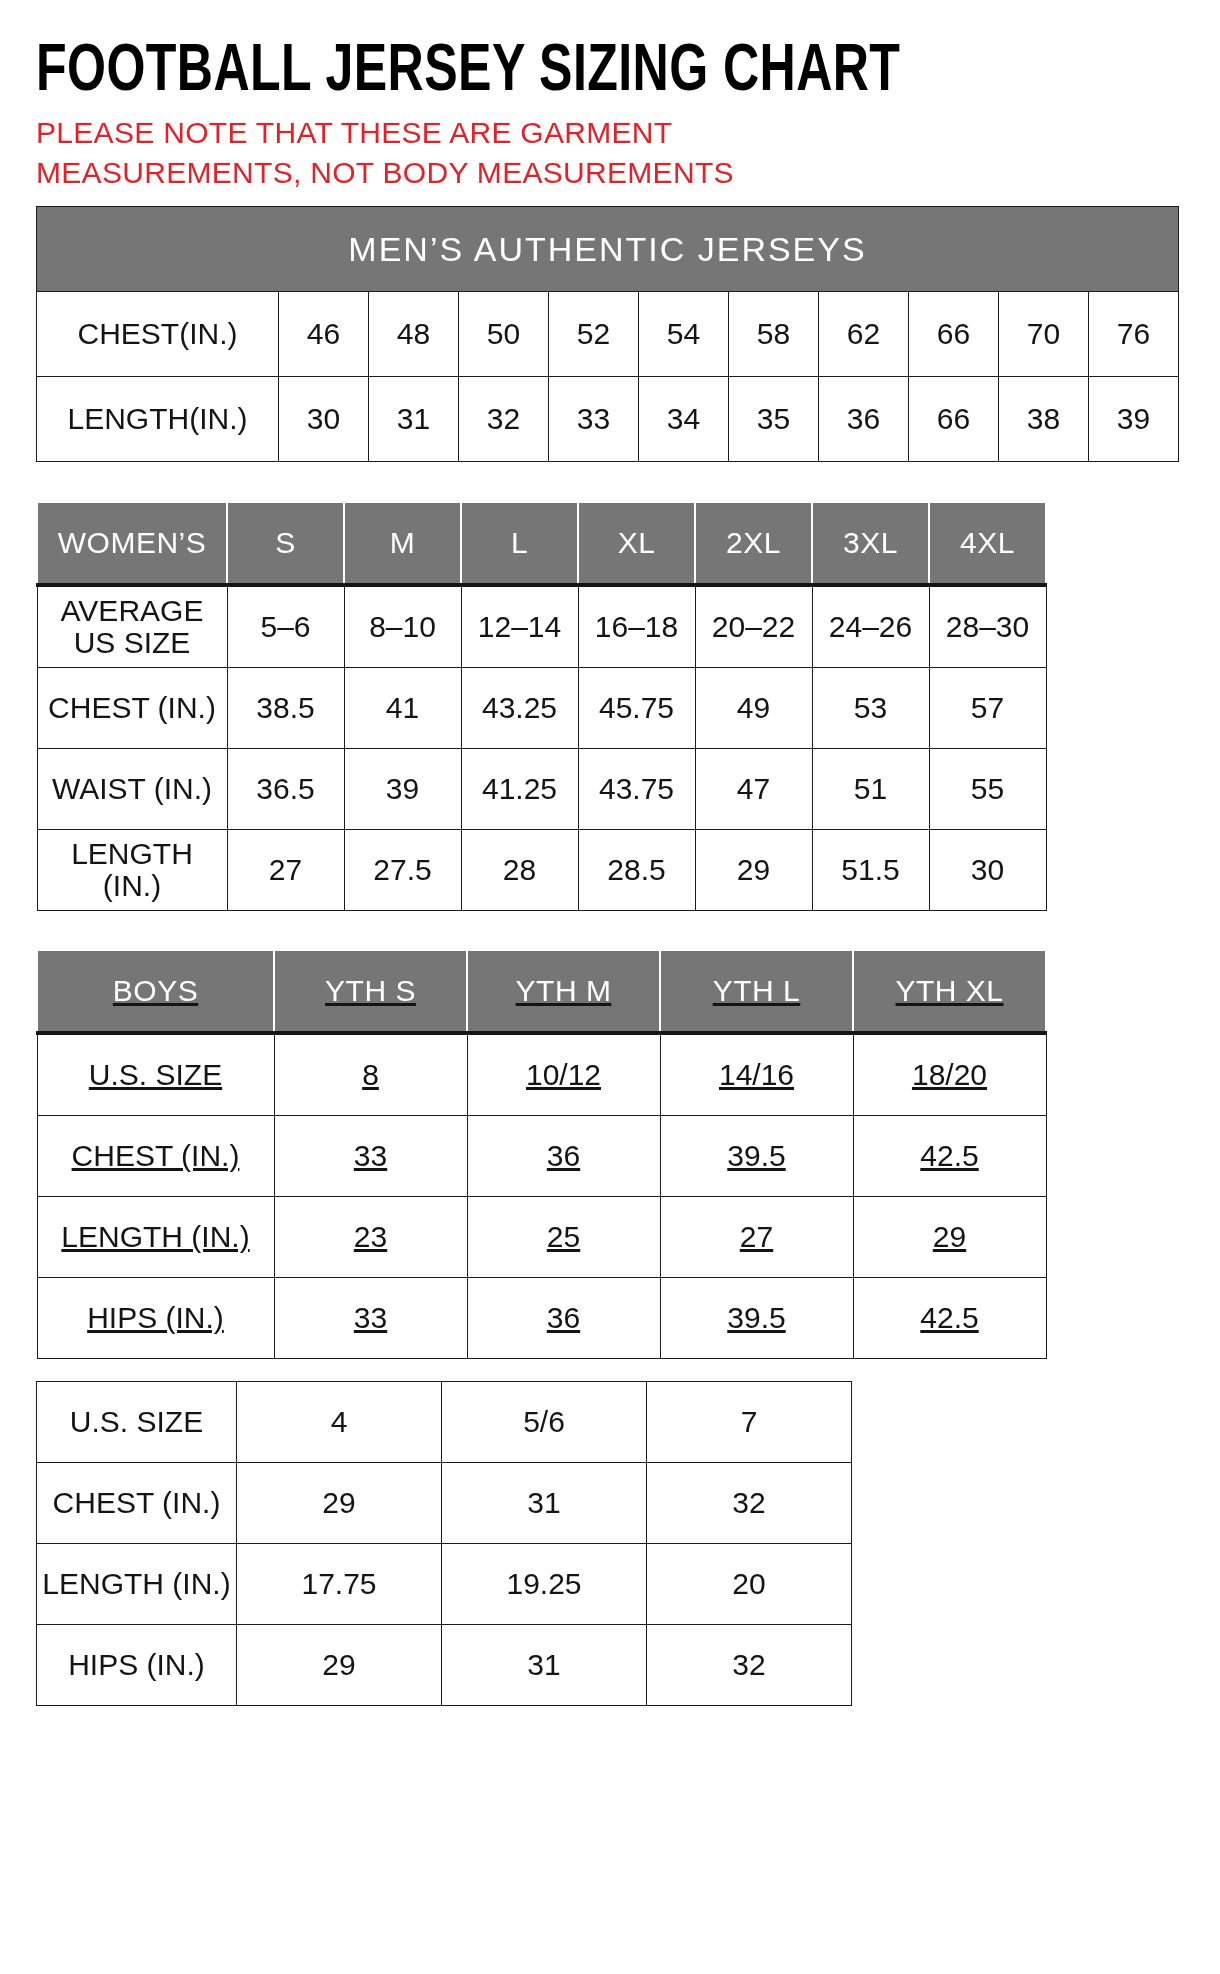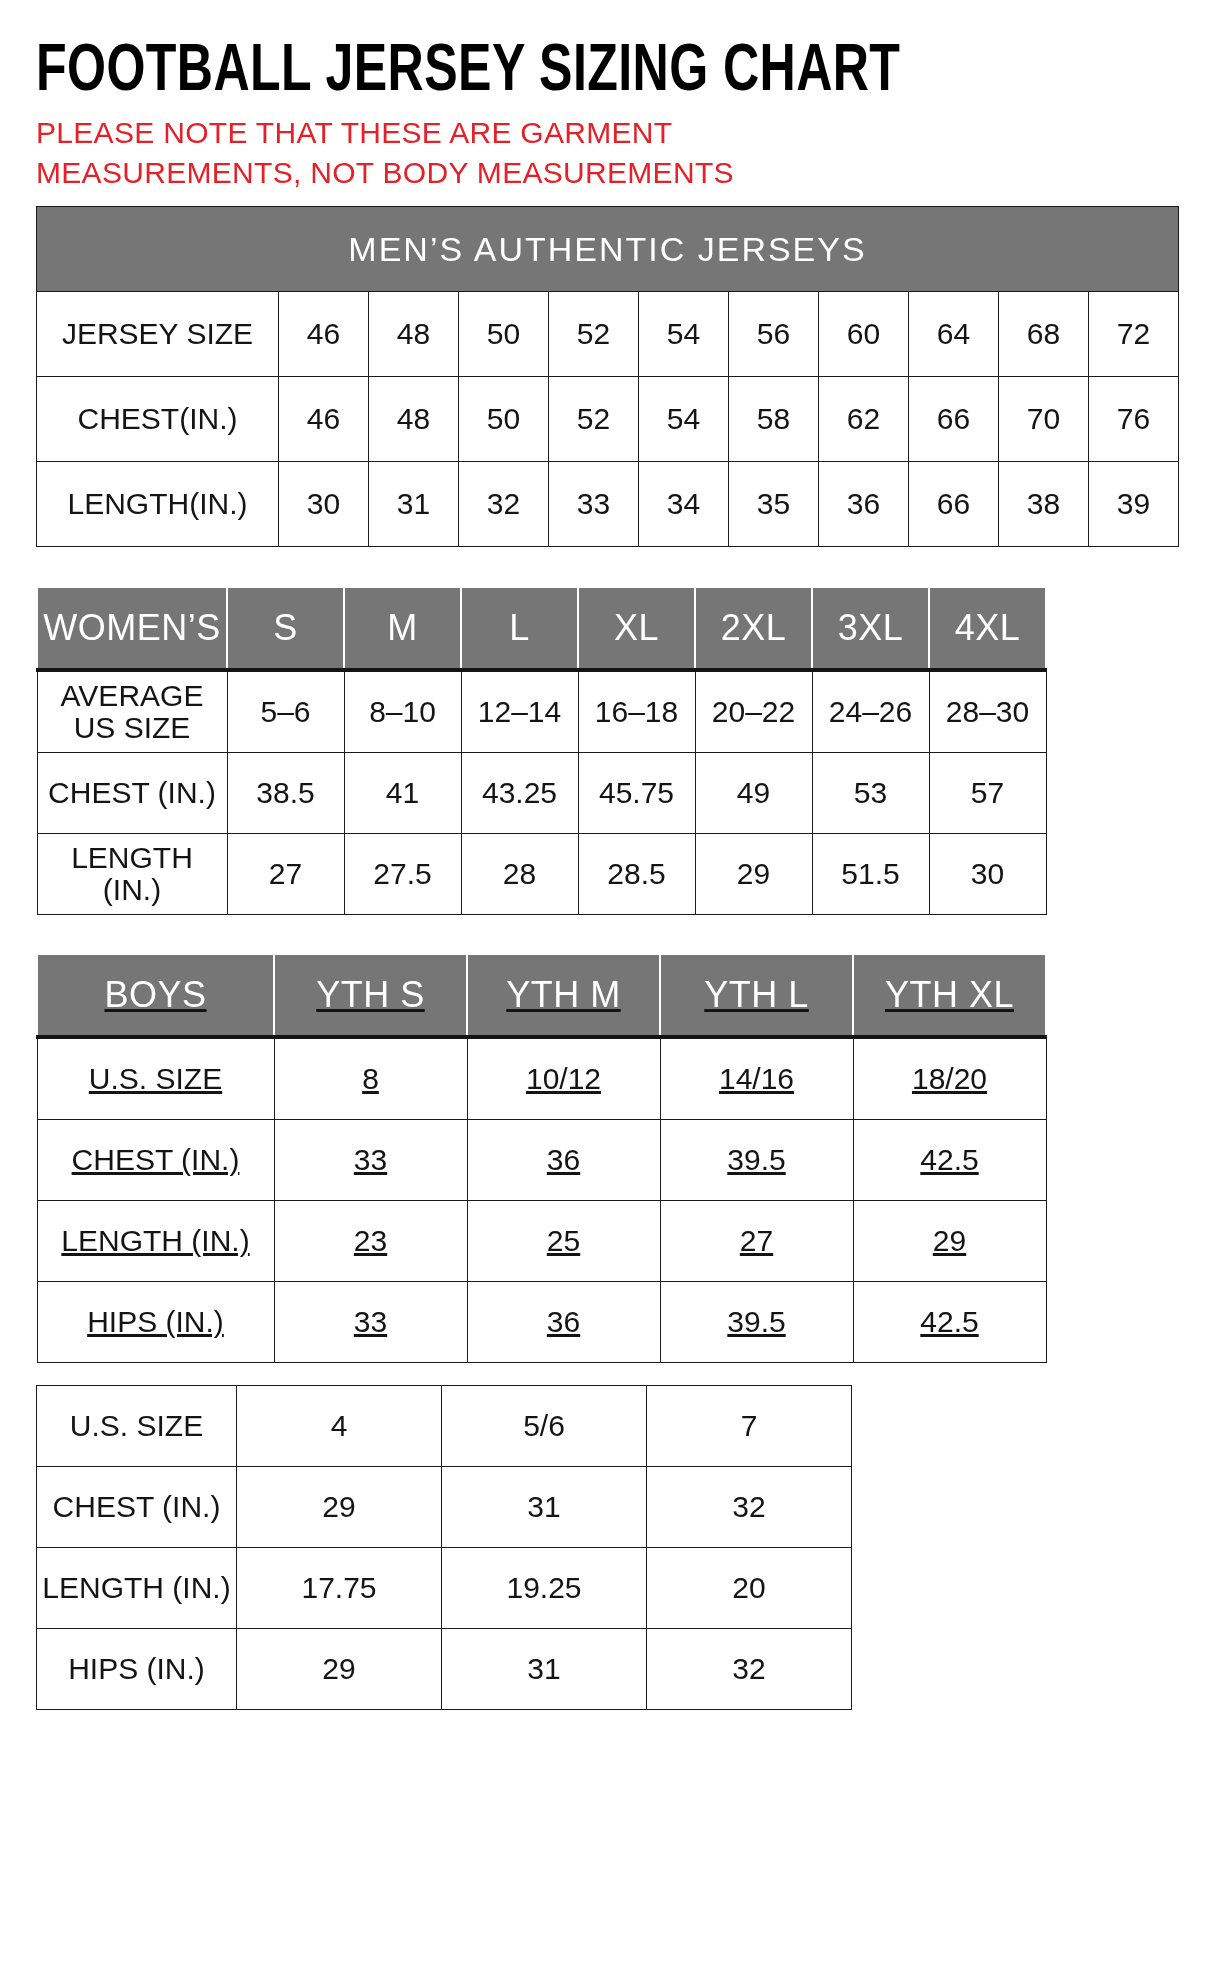--- a/index.html
+++ b/index.html
@@ -63,21 +63,21 @@
     color:#fff;
     font-size:34px;
     letter-spacing:2px;
     border:1px solid var(--line);
   }
   tr.gray-head td{
     background:var(--gray);
     color:#ffffff;
     border:2px solid #ffffff;
     border-bottom:4px solid var(--ink);
-    font-size:36px;
+    font-size:30px;
     letter-spacing:0.5px;
   }
 
   
   .mens col.c-lbl{width:242px;} .mens col.c-dat{width:90px;}
   .womens col.c-lbl{width:190px;} .womens col.c-dat{width:117px;}
   .boys col.c-lbl{width:237px;} .boys col.c-dat{width:193px;}
   .preschool col.c-lbl{width:200px;} .preschool col.c-dat{width:205px;}
 </style>
 </head>
@@ -90,33 +90,20 @@
 
   <table class="tbl mens">
     <colgroup>
         <col class="c-lbl">
         <col span="10" class="c-dat">
       </colgroup>
     <tbody>
       <tr>
         <td class="banner" colspan="11">MEN’S AUTHENTIC JERSEYS</td>
       </tr>
-      <tr>
-        <td class="lbl">JERSEY SIZE</td>
-      <td>46</td>
-          <td>48</td>
-          <td>50</td>
-          <td>52</td>
-          <td>54</td>
-          <td>56</td>
-          <td>60</td>
-          <td>64</td>
-          <td>68</td>
-          <td>72</td>
-        </tr>
       <tr>
         <td class="lbl">CHEST(IN.)</td>
       <td>46</td>
           <td>48</td>
           <td>50</td>
           <td>52</td>
           <td>54</td>
           <td>58</td>
           <td>62</td>
           <td>66</td>
@@ -169,20 +156,30 @@
         <td class="lbl">CHEST (IN.)</td>
       <td>38.5</td>
           <td>41</td>
           <td>43.25</td>
           <td>45.75</td>
           <td>49</td>
           <td>53</td>
           <td>57</td>
         </tr>
       <tr>
+        <td class="lbl">WAIST (IN.)</td>
+      <td>36.5</td>
+          <td>39</td>
+          <td>41.25</td>
+          <td>43.75</td>
+          <td>47</td>
+          <td>51</td>
+          <td>55</td>
+        </tr>
+      <tr>
         <td class="lbl">LENGTH (IN.)</td>
       <td>27</td>
           <td>27.5</td>
           <td>28</td>
           <td>28.5</td>
           <td>29</td>
           <td>51.5</td>
           <td>30</td>
         </tr>
     </tbody>

